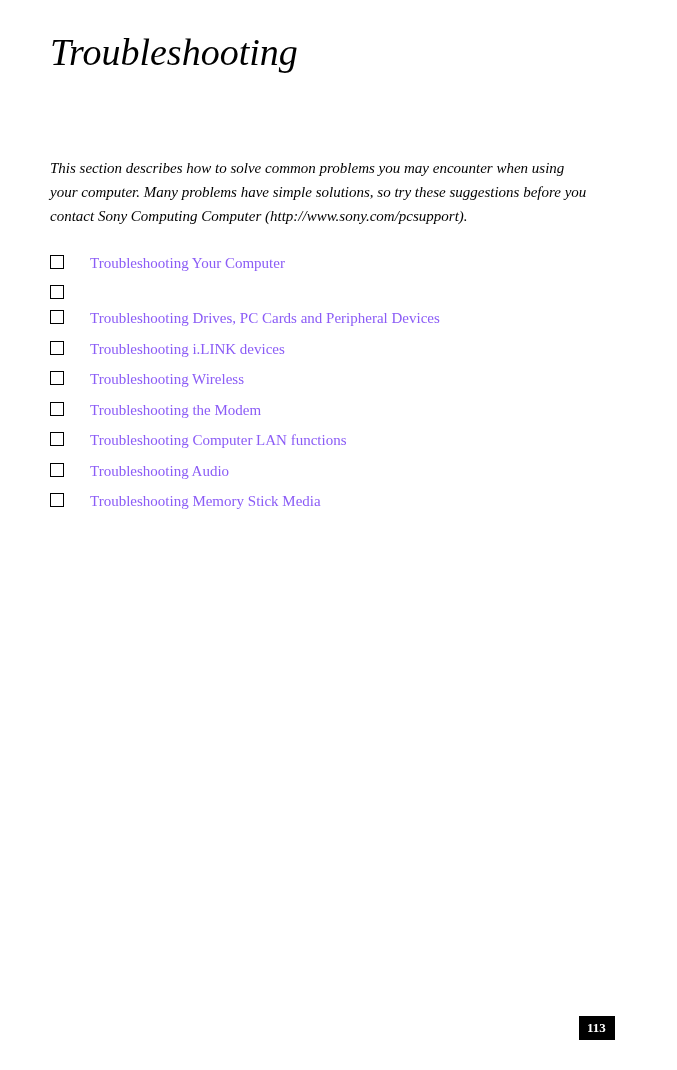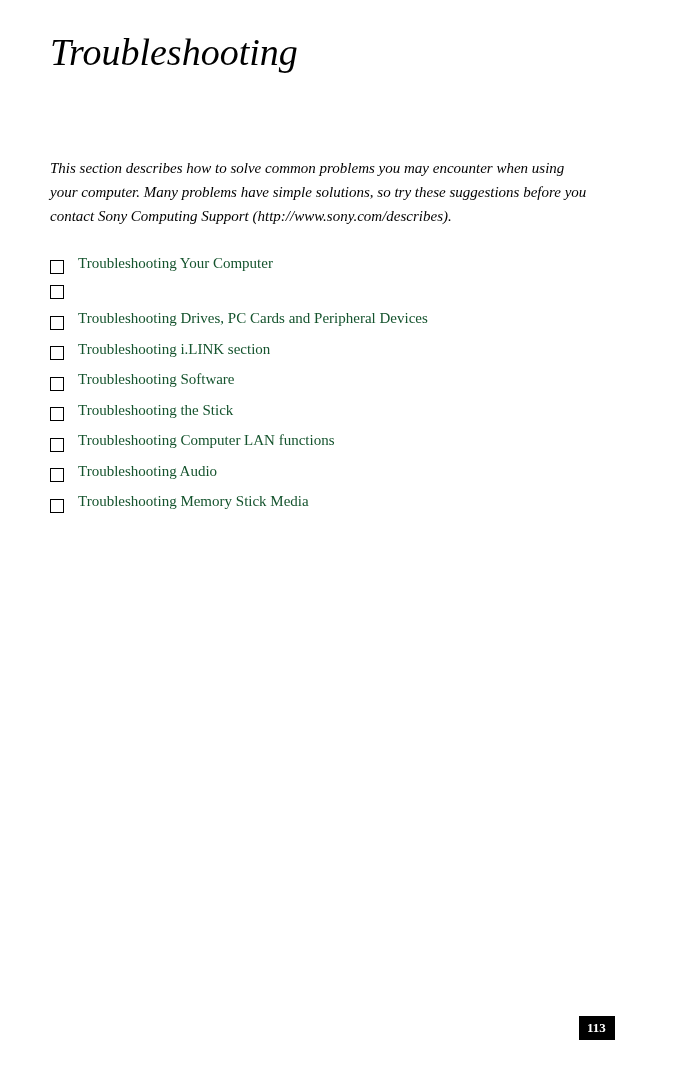--- a/index.html
+++ b/index.html
@@ -44,26 +44,27 @@
     }
 
     .toc-list {
       list-style: none;
       margin: 0;
       padding: 0;
     }
 
     .toc-list li {
       display: flex;
-      align-items: flex-end;
+      align-items: flex-start;
       margin-bottom: 8px;
       font-family: "Times New Roman", Times, serif;
       font-size: 15px;
-      color: #14532d;
+      color: #8b5cf6;
       line-height: 1.5;
+      gap: 12px;
     }
 
     .toc-checkbox {
       display: inline-block;
       width: 14px;
       height: 14px;
       border: 1.5px solid #000000;
       margin-right: 14px;
       margin-top: 3px;
       flex-shrink: 0;
@@ -84,45 +85,45 @@
       text-align: left;
     }
   </style>
 </head>
 <body>
 
 <div class="page-container">
 
   <h1 class="page-title">Troubleshooting</h1>
 
-  <p class="intro-text">This section describes how to solve common problems you may encounter when using your computer. Many problems have simple solutions, so try these suggestions before you contact Sony Computing Support (http://www.sony.com/describes).</p>
+  <p class="intro-text">This section describes how to solve common problems you may encounter when using your computer. Many problems have simple solutions, so try these suggestions before you contact Sony Computing Computer (http://www.sony.com/pcsupport).</p>
 
   <ul class="toc-list">
   <li>
         <span class="toc-checkbox"></span>
         <span>Troubleshooting Your Computer</span>
       </li>
       <li>
         <span class="toc-checkbox"></span>
       </li>
       <li>
         <span class="toc-checkbox"></span>
         <span>Troubleshooting Drives, PC Cards and Peripheral Devices</span>
       </li>
       <li>
         <span class="toc-checkbox"></span>
-        <span>Troubleshooting i.LINK section</span>
+        <span>Troubleshooting i.LINK devices</span>
       </li>
       <li>
         <span class="toc-checkbox"></span>
-        <span>Troubleshooting Software</span>
+        <span>Troubleshooting Wireless</span>
       </li>
       <li>
         <span class="toc-checkbox"></span>
-        <span>Troubleshooting the Stick</span>
+        <span>Troubleshooting the Modem</span>
       </li>
       <li>
         <span class="toc-checkbox"></span>
         <span>Troubleshooting Computer LAN functions</span>
       </li>
       <li>
         <span class="toc-checkbox"></span>
         <span>Troubleshooting Audio</span>
       </li>
       <li>

